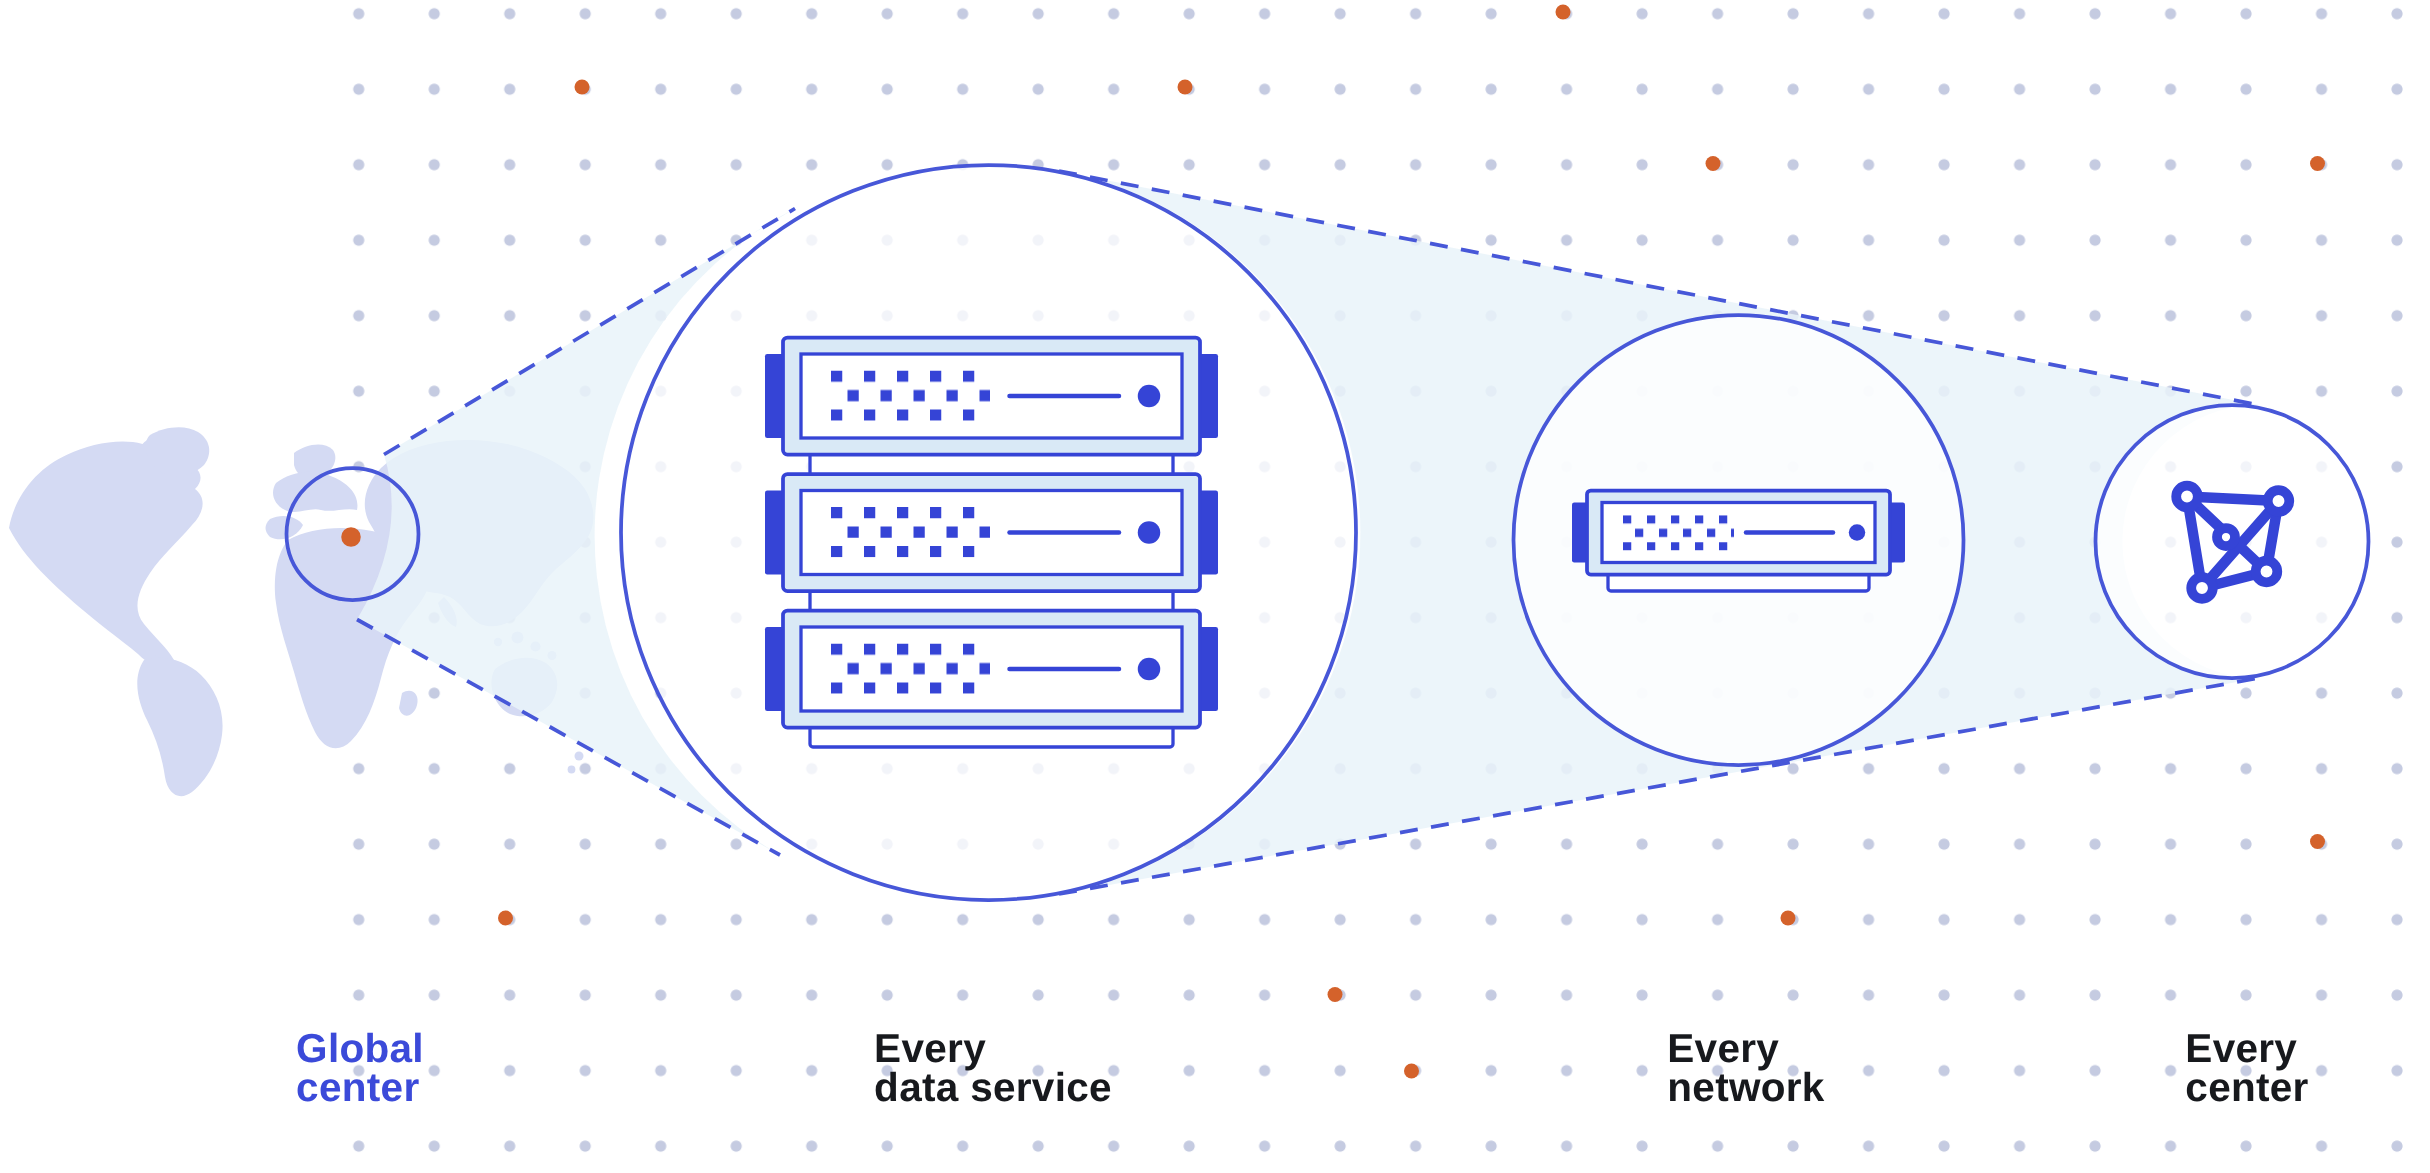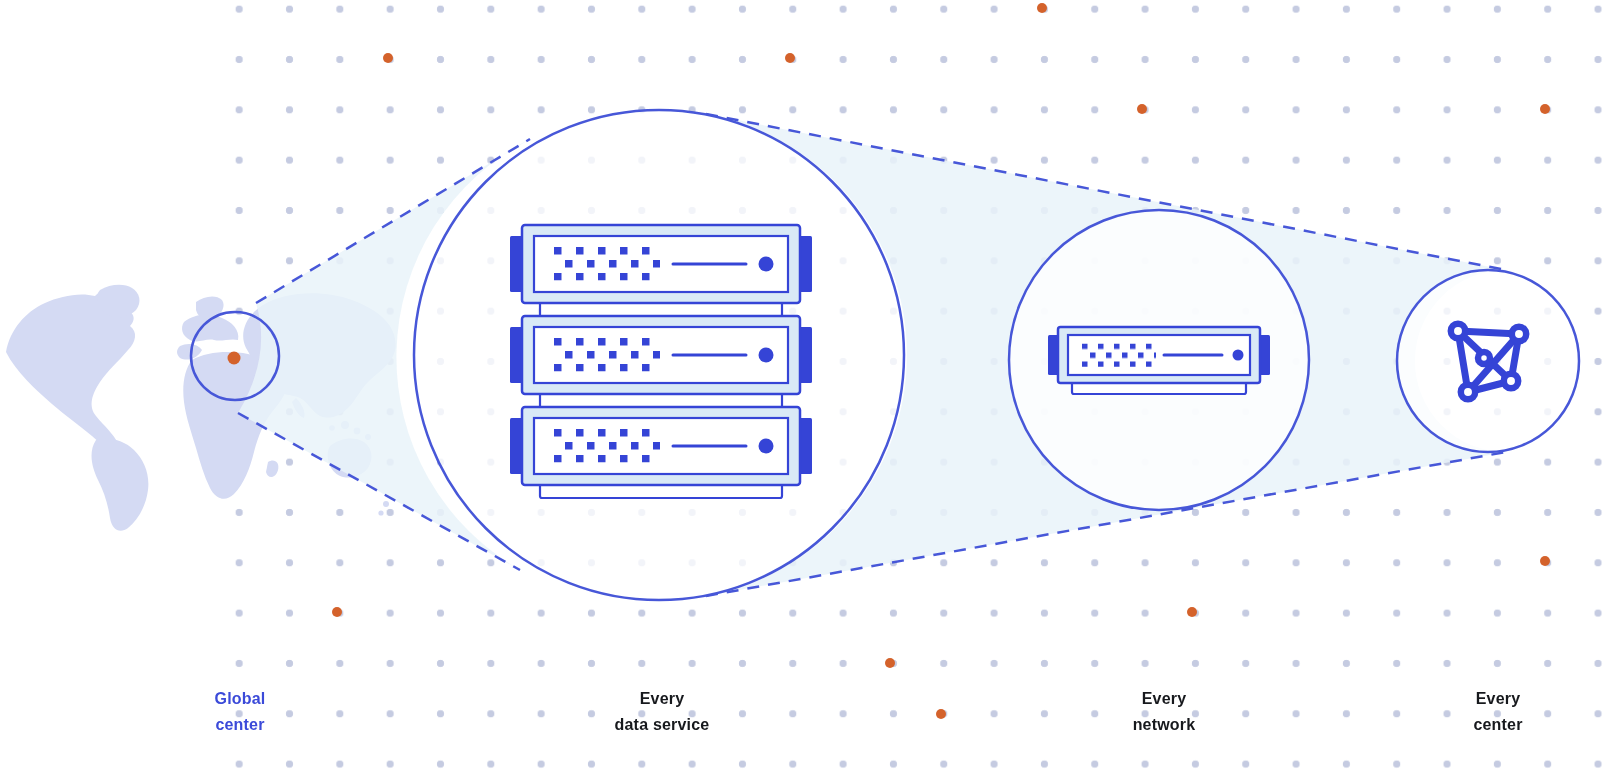--- a/index.html
+++ b/index.html
@@ -23,22 +23,22 @@
   .circ--map{fill:none;}
   .box-outer{fill:var(--c-panel,#d9e9f6);stroke:var(--c-deep,#3544d6);stroke-width:2.5;}
   .box-inner{fill:#fff;stroke:var(--c-deep,#3544d6);stroke-width:2.2;}
   .tab,.sq{fill:var(--c-deep,#3544d6);}
   .lineel{stroke:var(--c-deep,#3544d6);stroke-width:3;stroke-linecap:round;}
   .mesh-edge{stroke:var(--c-deep,#3544d6);stroke-width:7;fill:none;stroke-linejoin:round;stroke-linecap:round;}
   .mesh-node{fill:#fff;stroke:var(--c-deep,#3544d6);stroke-width:6.5;}
   .orange{fill:var(--c-orange,#d4622b);}
   
   .label{
-    position:absolute;transform:translateX(-50%);text-align:center;
-    font-size:16px;font-weight:700;line-height:26px;letter-spacing:.2px;
+    position:absolute;transform:translateX(-50%);text-align:left;
+    font-size:27px;font-weight:700;line-height:26px;letter-spacing:.2px;
     color:var(--c-text,#17191d);white-space:nowrap;
   }
   .label--blue{color:var(--c-text-blue,#3b4ad9);}
 </style>
 </head>
 <body>
 
 <div class="stage">
 
   <div class="dots"></div>

